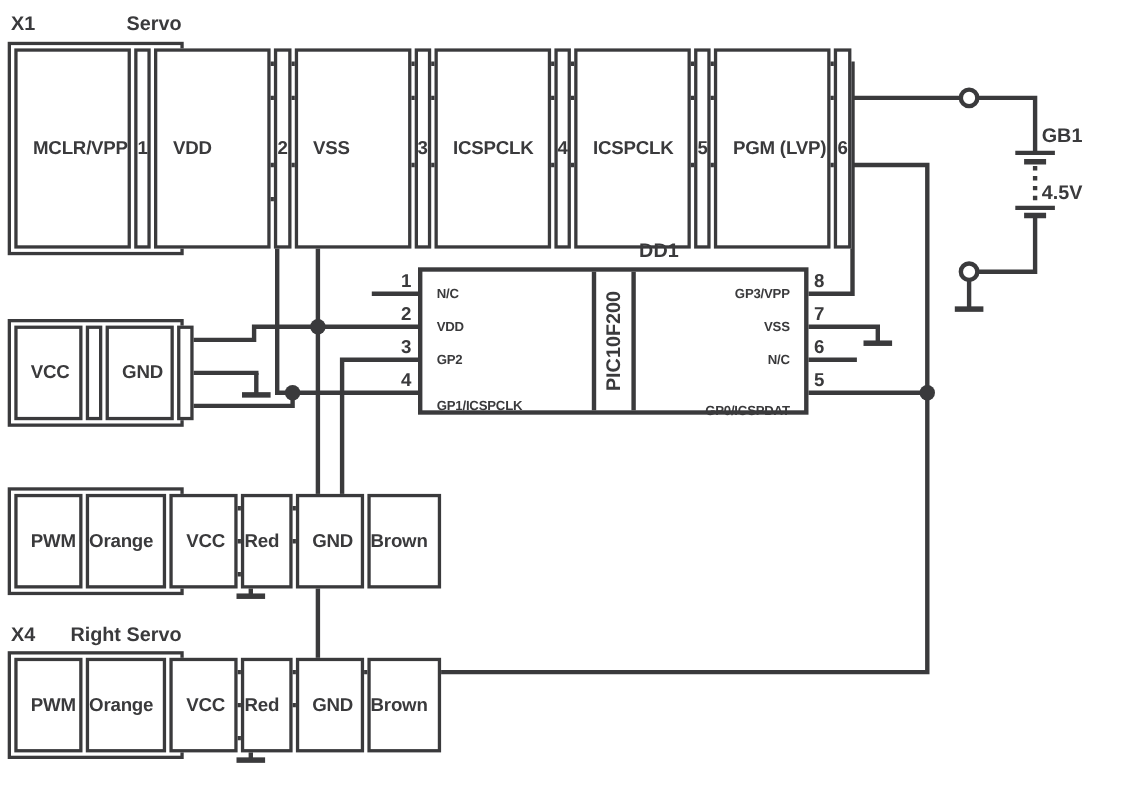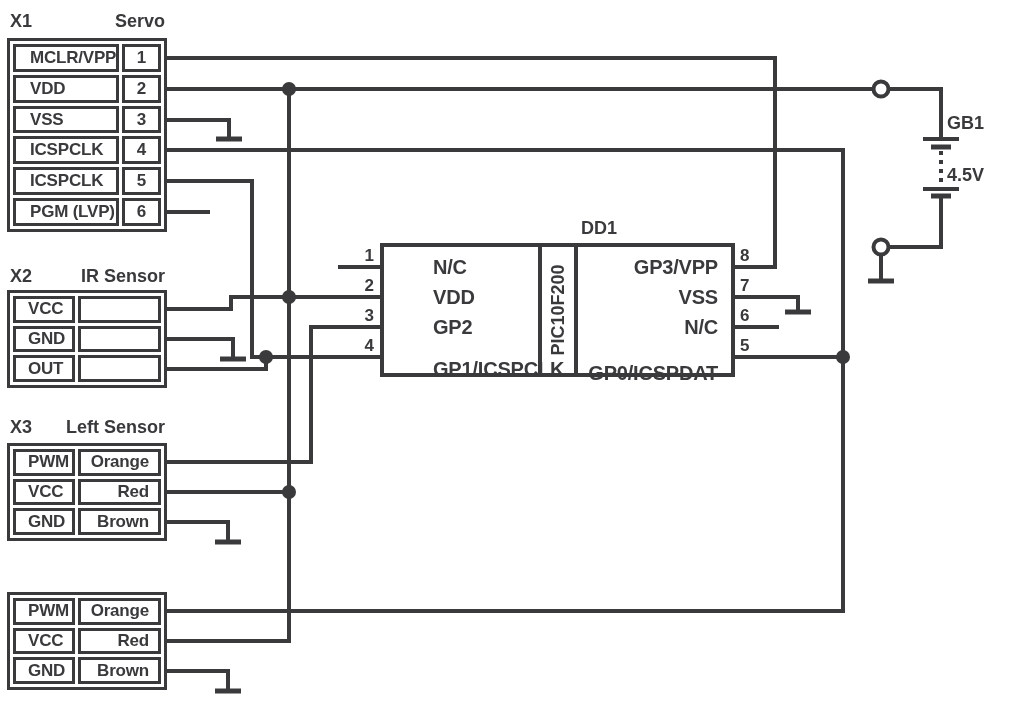--- a/index.html
+++ b/index.html
@@ -2,35 +2,35 @@
 <html><head>
 <meta charset="utf-8">
 <style>
   html,body{margin:0;padding:0;background:#fff;}
   #canvas{position:relative;width:1024px;height:725px;background:#ffffff;overflow:hidden;
           font-family:"Liberation Sans",sans-serif;color:#3a3a3c;font-weight:700;}
   #net{position:absolute;left:0;top:0;pointer-events:none;}
   .hdr{position:absolute;left:7px;width:160px;display:flex;justify-content:space-between;
        font-size:18px;line-height:22px;padding:0 2px 0 3px;box-sizing:border-box;}
   .cbox{position:absolute;left:7px;width:160px;border:3px solid #3a3a3c;background:#fff;
-        display:flex;flex-direction:column;gap:3px;padding:3px;box-sizing:border-box;}
+        display:flex;flex-direction:row;gap:3px;padding:3px;box-sizing:border-box;}
   .crow{display:flex;gap:3px;flex:1;min-height:0;}
   .cell{border:3px solid #3a3a3c;box-sizing:border-box;display:flex;align-items:center;
         font-size:17px;letter-spacing:-0.2px;background:#fff;}
   .x1 .lab{width:106px;flex:none;padding-left:14px;}
   .x1 .num{flex:1;justify-content:center;}
   .x234 .lab{width:62px;flex:none;padding-left:12px;}
   .x234 .val{flex:1;justify-content:flex-end;padding-right:9px;}
   .chip{position:absolute;left:380px;top:243px;width:355px;height:134px;
         border:4px solid #3a3a3c;box-sizing:border-box;display:flex;background:#fff;}
   .chip-left{width:154px;position:relative;}
   .chip-band{width:40px;border-left:4px solid #3a3a3c;border-right:4px solid #3a3a3c;
              box-sizing:border-box;position:relative;}
   .chip-right{flex:1;position:relative;}
-  .cpl{position:absolute;height:22px;line-height:22px;font-size:20px;letter-spacing:-0.2px;white-space:nowrap;margin-left:36px;}
+  .cpl{position:absolute;height:22px;line-height:22px;font-size:12px;letter-spacing:-0.2px;white-space:nowrap;}
   .chip-left .cpl{left:13px;}
   .chip-right .cpl{right:13px;text-align:center;}
   .partnum{position:absolute;left:50%;top:50%;width:120px;height:22px;line-height:22px;
            text-align:center;font-size:18px;transform:translate(-50%,-50%) rotate(-90deg);}
   .pinnum{position:absolute;width:40px;font-size:17px;line-height:20px;}
   .pinnum.pl{left:334px;text-align:right;}
   .pinnum.pr{left:740px;text-align:left;}
   .reflabel{position:absolute;font-size:18px;line-height:20px;white-space:nowrap;}
 </style>
 </head>
@@ -108,58 +108,50 @@
     <div class="crow">
       <div class="cell lab">ICSPCLK</div>
       <div class="cell num">5</div>
     </div>
     <div class="crow">
       <div class="cell lab">PGM (LVP)</div>
       <div class="cell num">6</div>
     </div>
   </div>
 
-  <div class="hdr" style="top:265px">
-    <span>X2</span>
-    <span>IR Sensor</span>
-  </div>
   <div class="cbox x234" style="top:290px;height:98px">
     <div class="crow">
       <div class="cell lab">VCC</div>
       <div class="cell val"></div>
     </div>
     <div class="crow">
       <div class="cell lab">GND</div>
       <div class="cell val"></div>
     </div>
-    <div class="crow">
-      <div class="cell lab">OUT</div>
-      <div class="cell val"></div>
-    </div>
   </div>
 
-  <div class="hdr" style="top:416px">
-    <span>X3</span>
-    <span>Left Sensor</span>
-  </div>
   <div class="cbox x234" style="top:443px;height:98px">
     <div class="crow">
       <div class="cell lab">PWM</div>
       <div class="cell val">Orange</div>
     </div>
     <div class="crow">
       <div class="cell lab">VCC</div>
       <div class="cell val">Red</div>
     </div>
     <div class="crow">
       <div class="cell lab">GND</div>
       <div class="cell val">Brown</div>
     </div>
   </div>
 
+  <div class="hdr" style="top:566px">
+    <span>X4</span>
+    <span>Right Servo</span>
+  </div>
   <div class="cbox x234" style="top:592px;height:98px">
     <div class="crow">
       <div class="cell lab">PWM</div>
       <div class="cell val">Orange</div>
     </div>
     <div class="crow">
       <div class="cell lab">VCC</div>
       <div class="cell val">Red</div>
     </div>
     <div class="crow">

